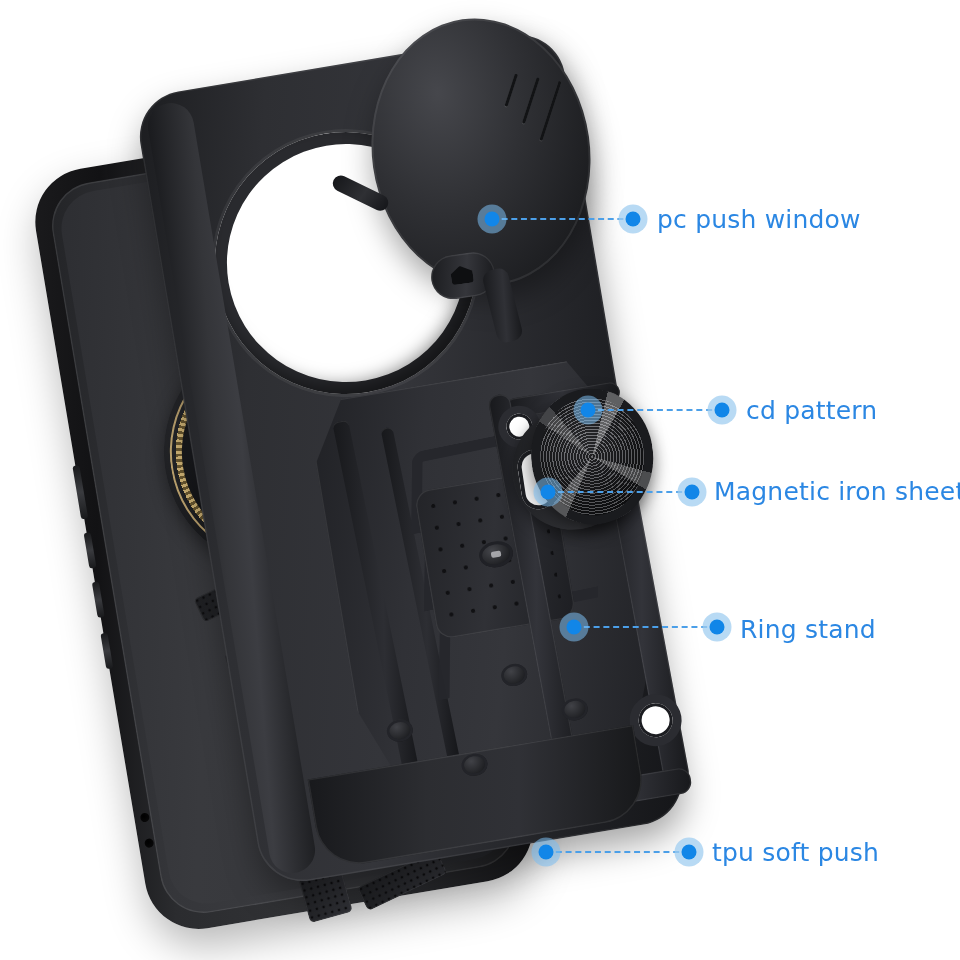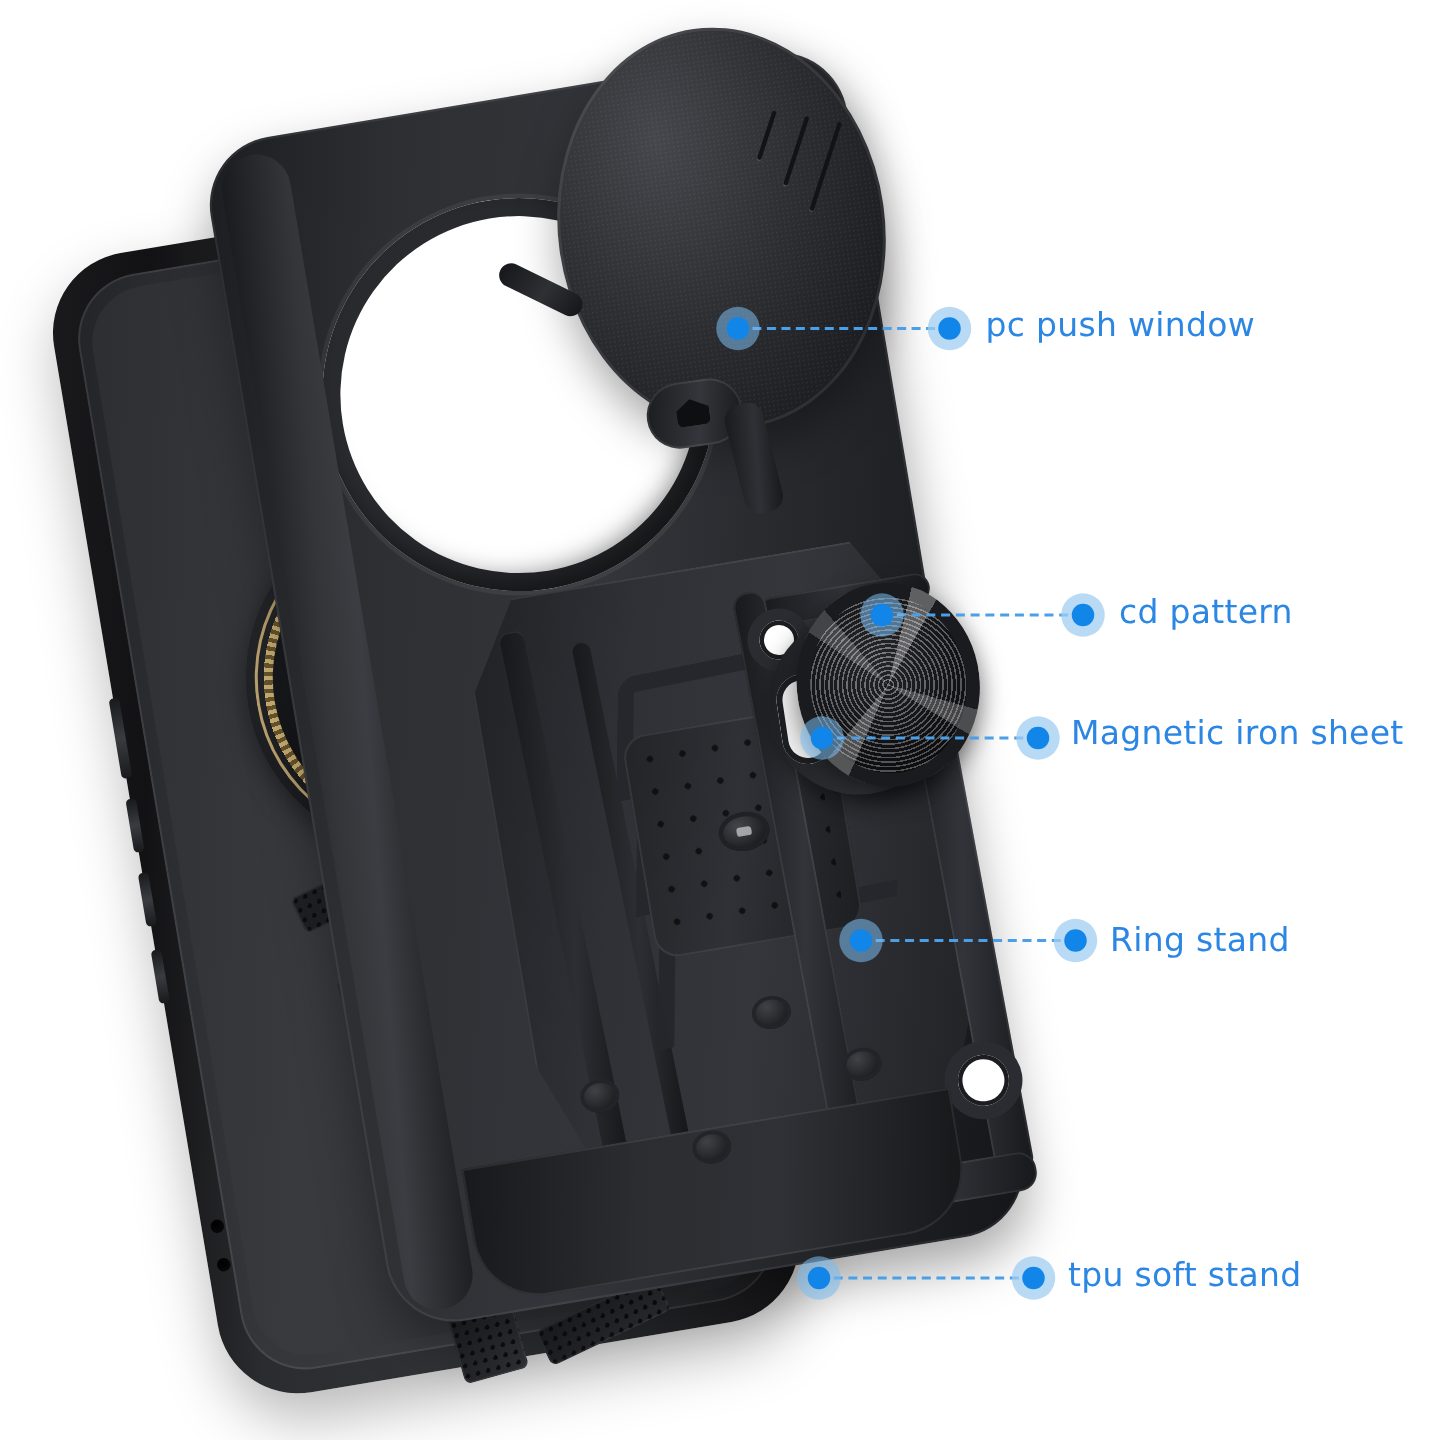--- a/index.html
+++ b/index.html
@@ -279,21 +279,21 @@
   }
   .screw{
     position:absolute;width:26px;height:22px;border-radius:50%;
     background:radial-gradient(ellipse at 40% 32%,#414247,#1c1d20 70%,#0d0d0f 100%);
     box-shadow:inset 0 0 0 2.5px #232429;
   }
 
   
   .label{position:absolute;display:flex;align-items:center;white-space:nowrap;}
   .lbl-text{
-    font-size:22px;letter-spacing:.2px;line-height:1;
+    font-size:25px;letter-spacing:.2px;line-height:1;
     font-family:"DejaVu Sans","Liberation Sans",sans-serif;
   }
   .dot{
     position:absolute;width:15px;height:15px;border-radius:50%;
     transform:translate(-50%,-50%);
   }
   .dot::after{
     content:"";position:absolute;left:50%;top:50%;width:27px;height:27px;
     border-radius:50%;transform:translate(-50%,-50%);z-index:-1;
   }
@@ -417,16 +417,16 @@
       <div class="leader" style="left: 574px; top: 627px; width: 143px; border-top-color: rgb(75, 159, 232);"></div>
       <div class="dot" style="left: 574px; top: 627px; background: rgb(17, 134, 232); box-shadow: rgba(123, 190, 240, 0.55) 0px 0px 0px 7px;"></div>
       <div class="dot" style="left: 717px; top: 627px; background: rgb(17, 134, 232); box-shadow: rgba(160, 205, 240, 0.75) 0px 0px 0px 7px;"></div>
       <div class="label" style="left: 740px; top: 617px;">
         <span class="lbl-text" style="color: rgb(43, 135, 227);">Ring stand</span>
       </div>
       <div class="leader" style="left: 546px; top: 852px; width: 143px; border-top-color: rgb(75, 159, 232);"></div>
       <div class="dot" style="left: 546px; top: 852px; background: rgb(17, 134, 232); box-shadow: rgba(123, 190, 240, 0.55) 0px 0px 0px 7px;"></div>
       <div class="dot" style="left: 689px; top: 852px; background: rgb(17, 134, 232); box-shadow: rgba(160, 205, 240, 0.75) 0px 0px 0px 7px;"></div>
       <div class="label" style="left: 712px; top: 840px;">
-        <span class="lbl-text" style="color: rgb(43, 135, 227);">tpu soft stand</span>
+        <span class="lbl-text" style="color: rgb(43, 135, 227);">tpu soft push</span>
       </div>
     </div>
 </div>
 
 </body></html>

